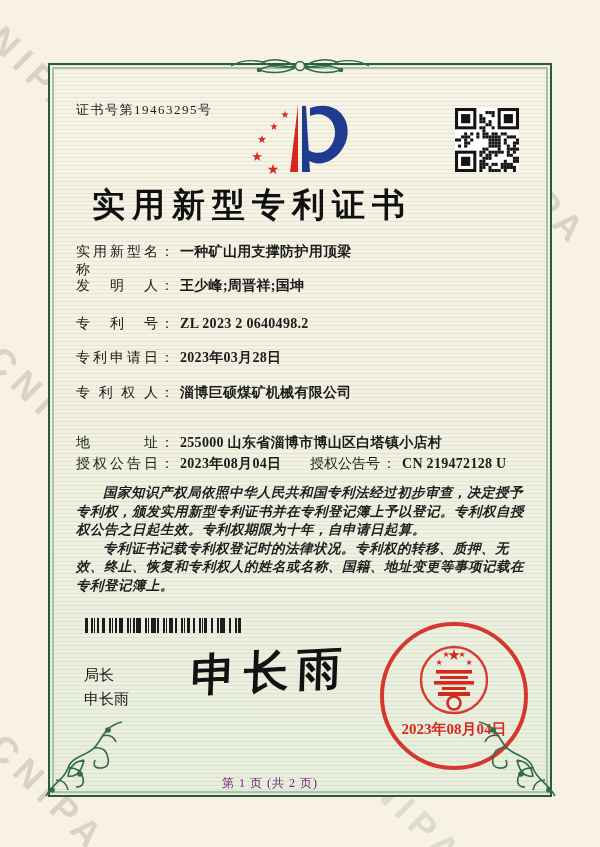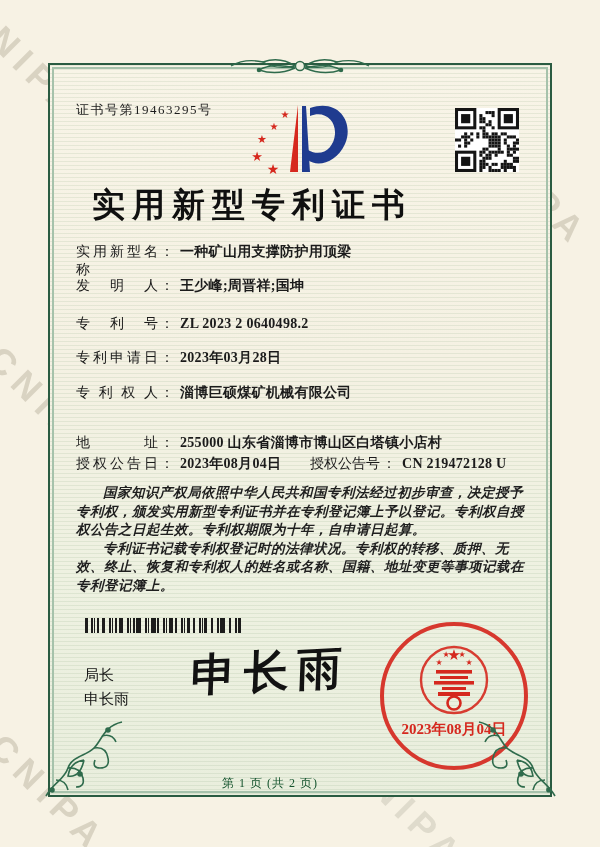--- a/index.html
+++ b/index.html
@@ -66,21 +66,21 @@
   .role  { position:absolute; left:84px; top:666px; font-size:15px; color:#151515; }
   .dname { position:absolute; left:84px; top:690px; font-size:15px; color:#151515; }
   .sig {
     position:absolute; left:192px; top:646px; font-size:45px; font-weight:bold;
     letter-spacing:8px; color:#121212;
     transform:rotate(-3deg) skewX(-5deg); transform-origin:0 0;
   }
   .seal { position:absolute; left:376px; top:618px; }
   .pageinfo {
     position:absolute; left:0; top:775px; width:540px; text-align:center;
-    font-size:12px; letter-spacing:1px; color:#14532d;
+    font-size:12px; letter-spacing:1px; color:#701a75;
   }
   .footnote {
     position:absolute; left:0; top:808px; width:600px; text-align:center;
     font-size:14px; font-style:italic; letter-spacing:3px; color:#1d1d1d;
   }
   .flourish { position:absolute; z-index:4; }
   .fl-bl { left:40px;  top:716px; }
   .fl-br { left:476px; top:716px; transform:scaleX(-1); }
   .topvine { position:absolute; left:225px; top:56px; z-index:4; }
 </style>

